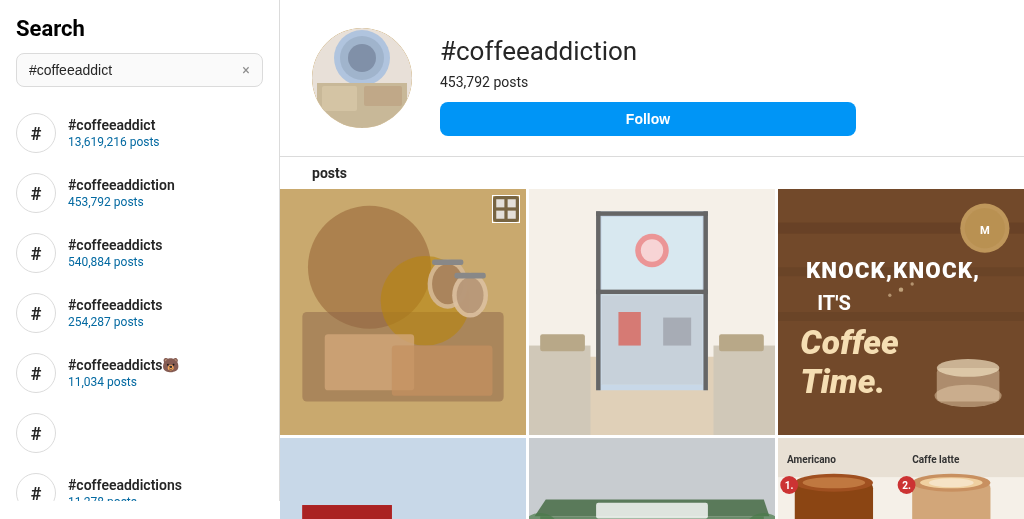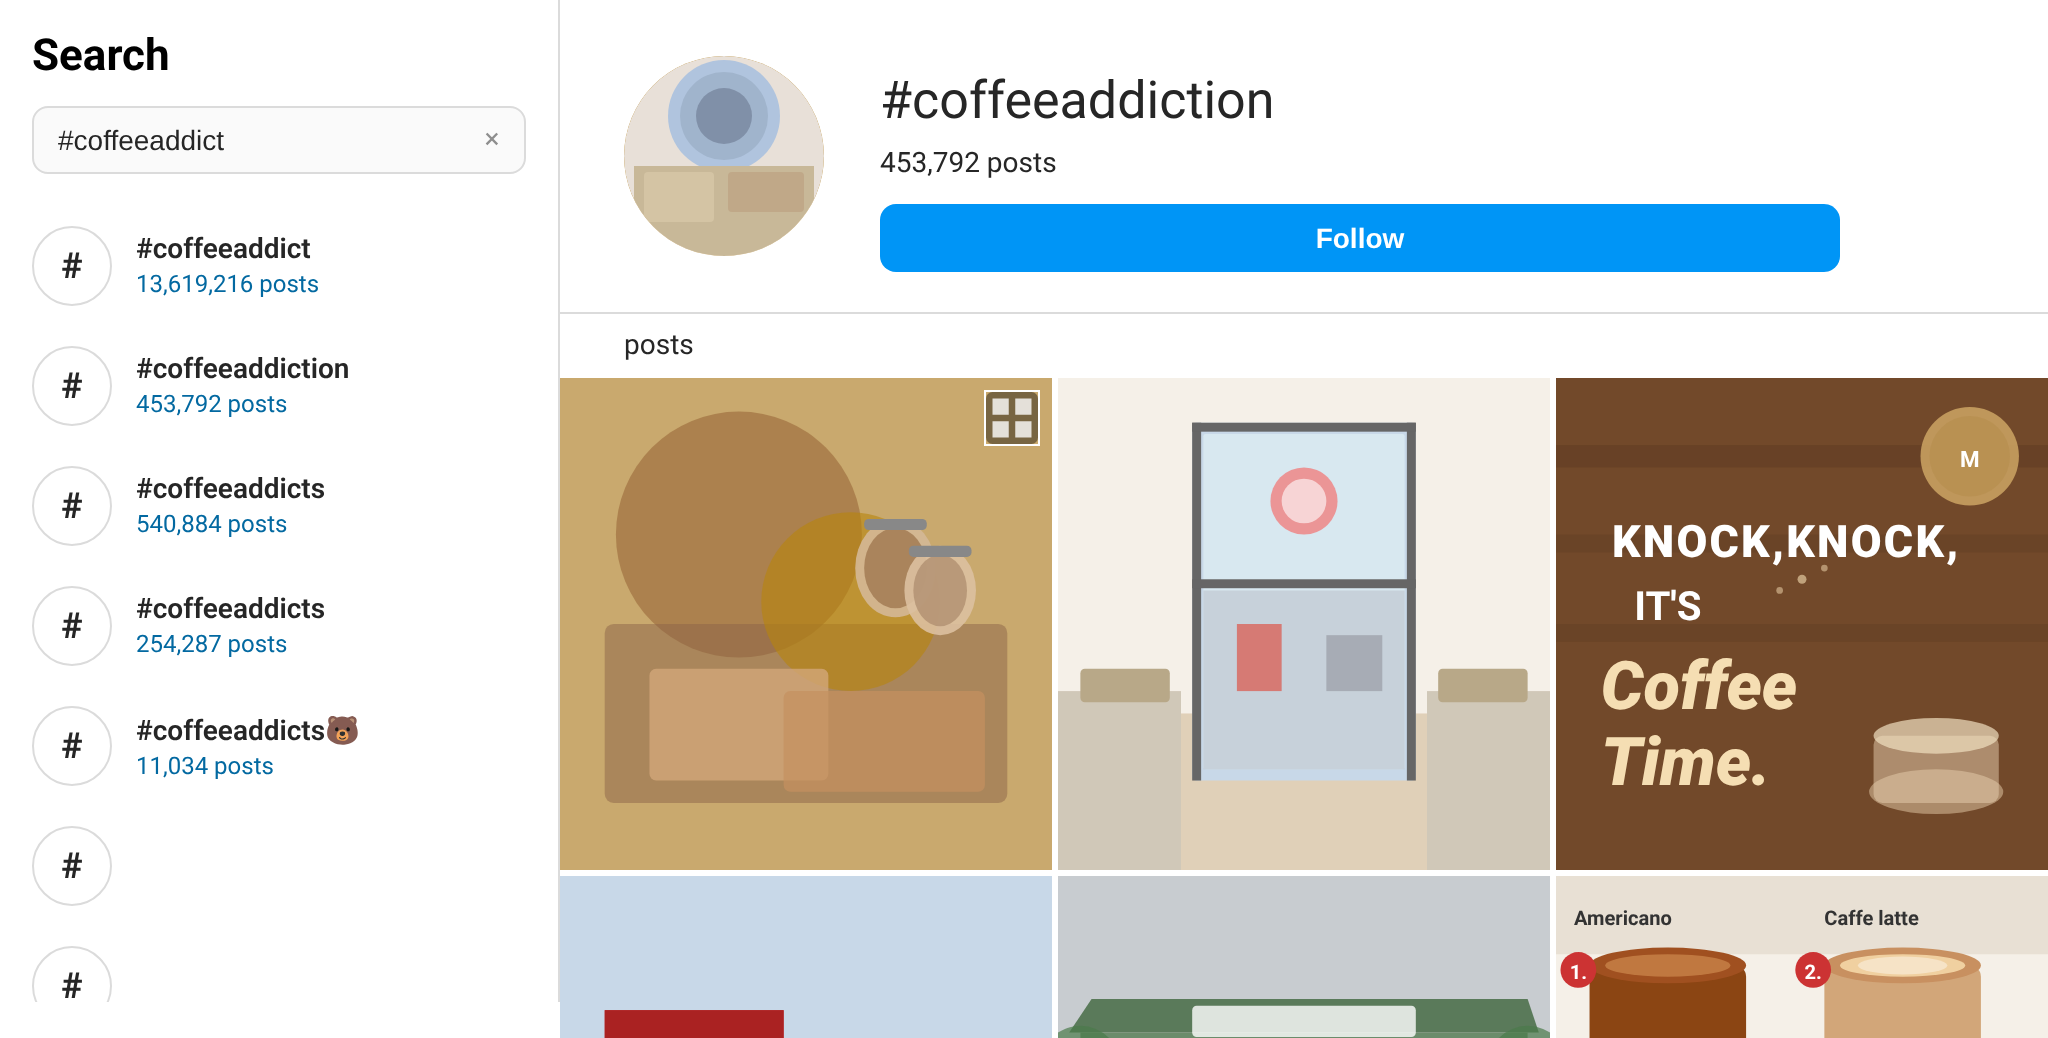--- a/index.html
+++ b/index.html
@@ -174,28 +174,28 @@
 
     .follow-button {
       background: #0095f6;
       color: #fff;
       border: none;
       border-radius: 8px;
       padding: 9px 0;
       font-size: 14px;
       font-weight: 600;
       cursor: pointer;
-      width: 480px;
+      width: 416px;
       max-width: 480px;
       margin-top: 4px;
     }
 
     .posts-label {
       font-size: 14px;
-      font-weight: 400;
+      font-weight: 700;
       color: #262626;
       padding: 8px 16px 8px 32px;
       border-top: 1px solid #dbdbdb;
     }
 
     
     .image-grid {
       display: grid;
       grid-template-columns: repeat(3, 1fr);
       gap: 3px;
@@ -281,20 +281,24 @@
       <div class="list-item-info">
         <span class="list-item-name">#coffeeaddicts🐻</span>
         <span class="list-item-posts">11,034 posts</span>
       </div>
     </div>
       <div class="list-item">
       <div class="hashtag-icon">#</div>
     </div>
       <div class="list-item">
       <div class="hashtag-icon">#</div>
+      <div class="list-item-info">
+        <span class="list-item-name">#coffeeaddictions</span>
+        <span class="list-item-posts">11,278 posts</span>
+      </div>
     </div>
     </div>
 </div>
 
 <div class="main-content">
 
   <div class="profile-section">
     <div class="profile-avatar">
       <svg class="avatar-svg" viewBox="0 0 100 100" xmlns="http://www.w3.org/2000/svg">
         <defs>

